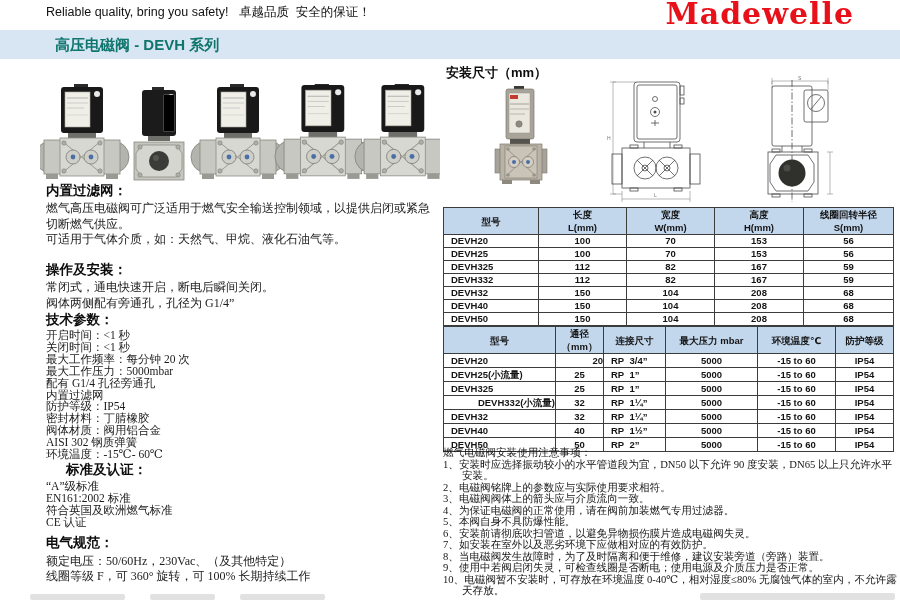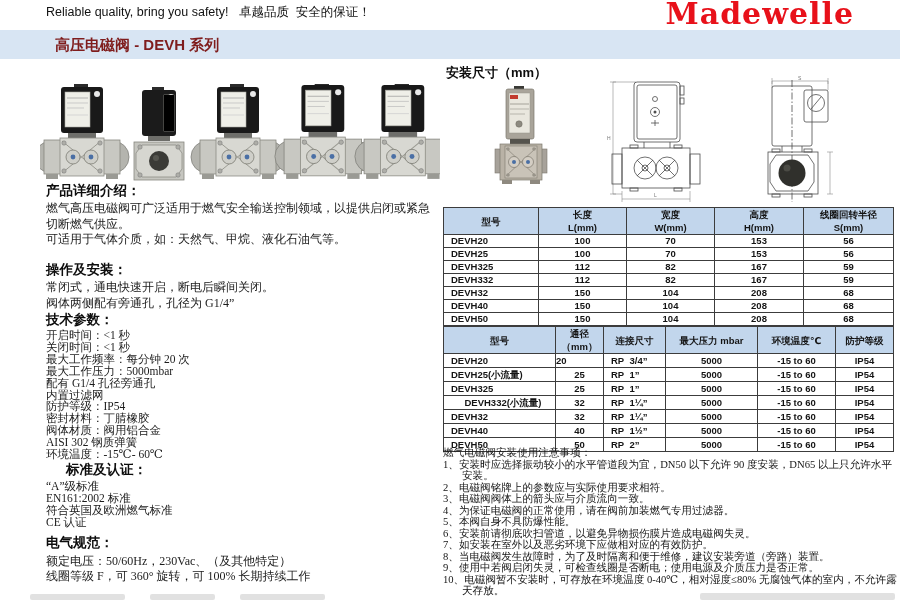--- a/index.html
+++ b/index.html
@@ -8,21 +8,21 @@
   .page{position:relative;width:900px;height:600px;background:#fff;}
 
   
   .slogan{position:absolute;left:46px;top:4px;font-family:"Liberation Sans",sans-serif;
           font-size:12.5px;color:#111;white-space:pre;}
   .brand{position:absolute;right:46px;top:-4px;font-family:"DejaVu Serif",serif;
          font-weight:bold;font-size:30px;letter-spacing:1px;color:#e8111a;}
 
   .titlebar{position:absolute;left:0;top:30px;width:900px;height:29px;background:#d8e5f3;}
   .titlebar .t{position:absolute;left:55px;top:0;line-height:29px;font-family:"Liberation Sans",sans-serif;
-               font-weight:bold;font-size:15px;color:#7f1d1d;}
+               font-weight:bold;font-size:15px;color:#0f766e;}
 
   
   .photos{position:absolute;left:40px;top:84px;width:400px;height:97px;}
   .sec-h{position:absolute;font-family:"Liberation Sans",sans-serif;font-weight:bold;
          font-size:13.5px;color:#0d0d0d;}
   .txt{position:absolute;width:394px;font-size:12px;line-height:15.5px;color:#1b1b1b;}
   .txt .line{min-height:12px;}
   .txt-tight{position:absolute;width:394px;font-size:11.5px;line-height:11.9px;color:#1b1b1b;}
 
   
@@ -123,21 +123,21 @@
         </g>
       <g transform="translate(240,-2) scale(1.02)">
           <use href="#vfront"></use>
         </g>
       <g transform="translate(320,-2) scale(1.02)">
           <use href="#vfront"></use>
         </g>
     </svg>
   </div>
 
-  <div class="sec-h" style="left:46px;top:182px;">产品详细介绍：</div>
+  <div class="sec-h" style="left:46px;top:182px;">内置过滤网：</div>
   <div class="txt" style="left:46px;top:201px;">
       <div class="line">燃气高压电磁阀可广泛适用于燃气安全输送控制领域，以提供启闭或紧急切断燃气供应。</div>
       <div class="line">可适用于气体介质，如：天然气、甲烷、液化石油气等。</div>
     </div>
 
   <div class="sec-h" style="left:46px;top:261px;">操作及安装：</div>
   <div class="txt" style="left:46px;top:280px;">
       <div class="line">常闭式，通电快速开启，断电后瞬间关闭。</div>
       <div class="line">阀体两侧配有旁通孔，孔径为 G1/4”</div>
     </div>
@@ -378,21 +378,21 @@
             <div>环境温度℃</div>
           </th>
           <th>
             <div>防护等级</div>
           </th>
         </tr>
       </thead>
       <tbody>
         <tr>
           <td style="text-align: left; padding-left: 7px;">DEVH20</td>
-          <td style="text-align: left;">20</td>
+          <td style="text-align: right;">20</td>
           <td style="text-align: left; padding-left: 7px;">RP&nbsp;&nbsp;3/4”</td>
           <td style="text-align: center;">5000</td>
           <td style="text-align: center;">-15 to 60</td>
           <td style="text-align: center;">IP54</td>
         </tr>
         <tr>
           <td style="text-align: left; padding-left: 7px;">DEVH25(小流量)</td>
           <td style="text-align: center;">25</td>
           <td style="text-align: left; padding-left: 7px;">RP&nbsp;&nbsp;1”</td>
           <td style="text-align: center;">5000</td>
@@ -401,21 +401,21 @@
         </tr>
         <tr>
           <td style="text-align: left; padding-left: 7px;">DEVH325</td>
           <td style="text-align: center;">25</td>
           <td style="text-align: left; padding-left: 7px;">RP&nbsp;&nbsp;1”</td>
           <td style="text-align: center;">5000</td>
           <td style="text-align: center;">-15 to 60</td>
           <td style="text-align: center;">IP54</td>
         </tr>
         <tr>
-          <td style="text-align: center; padding-left: 7px;">DEVH332(小流量)</td>
+          <td style="text-align: right; padding-left: 7px;">DEVH332(小流量)</td>
           <td style="text-align: center;">32</td>
           <td style="text-align: left; padding-left: 7px;">RP&nbsp;&nbsp;1¼”</td>
           <td style="text-align: center;">5000</td>
           <td style="text-align: center;">-15 to 60</td>
           <td style="text-align: center;">IP54</td>
         </tr>
         <tr>
           <td style="text-align: left; padding-left: 7px;">DEVH32</td>
           <td style="text-align: center;">32</td>
           <td style="text-align: left; padding-left: 7px;">RP&nbsp;&nbsp;1¼”</td>

